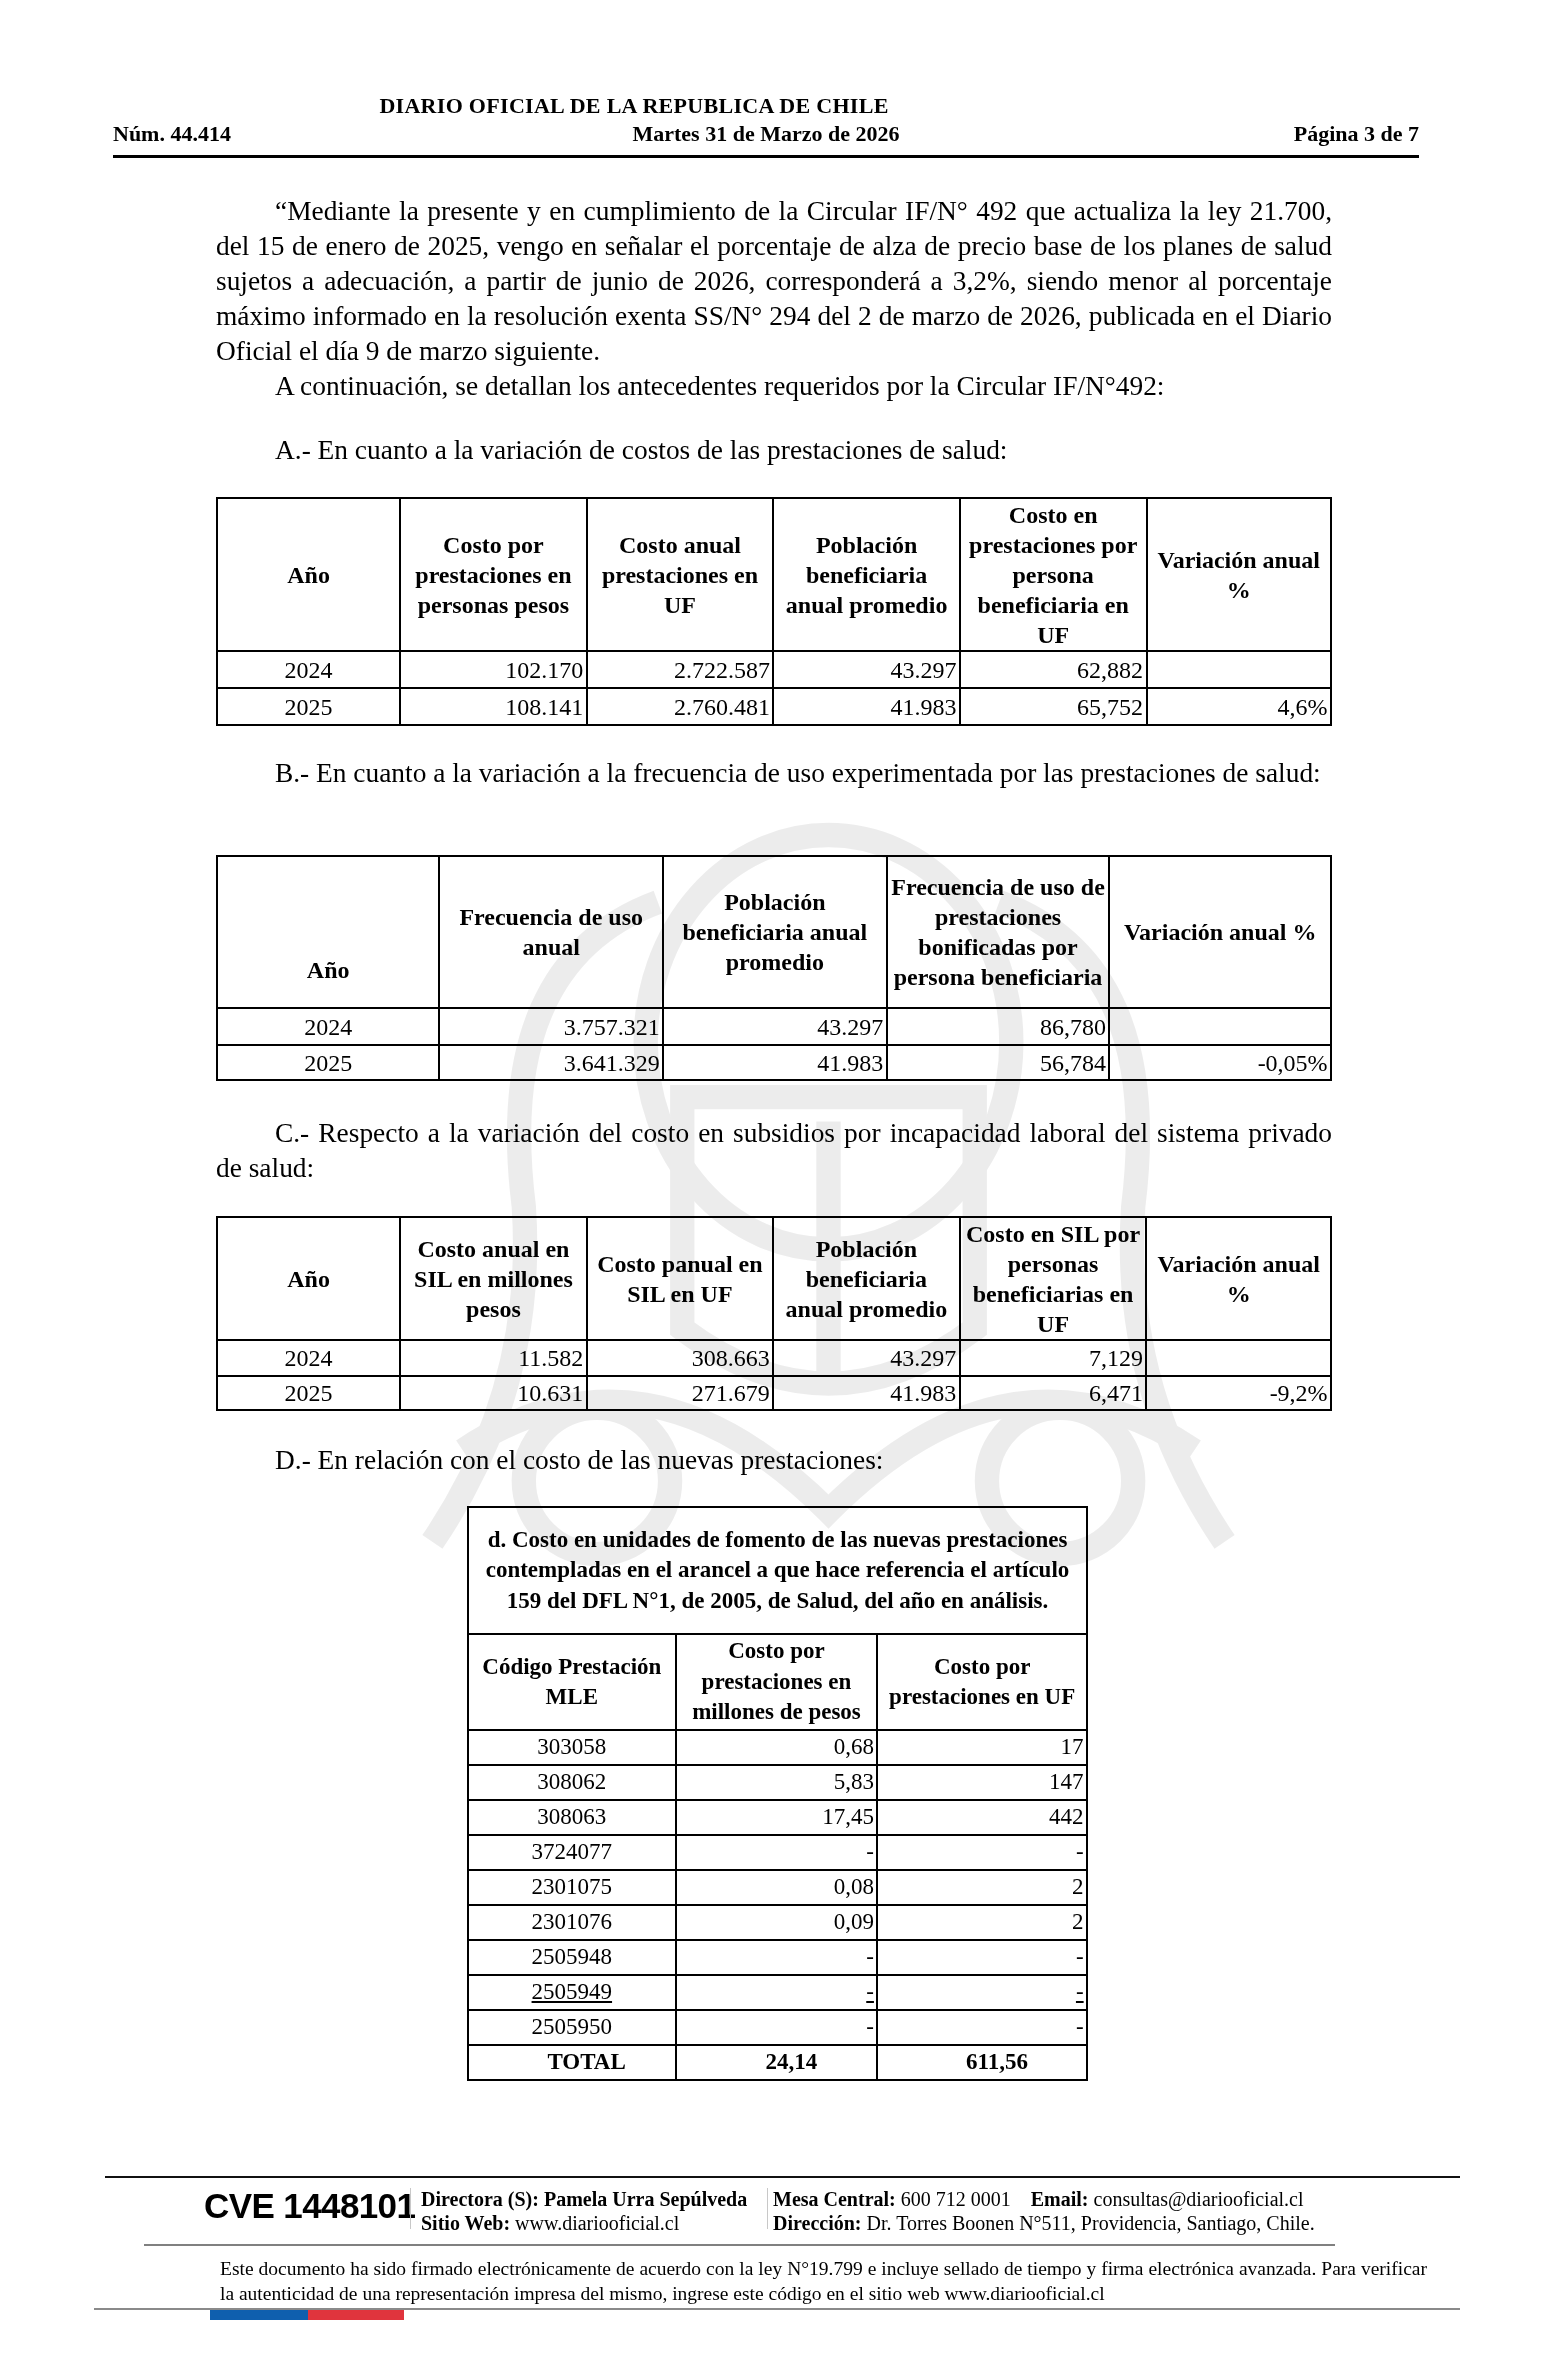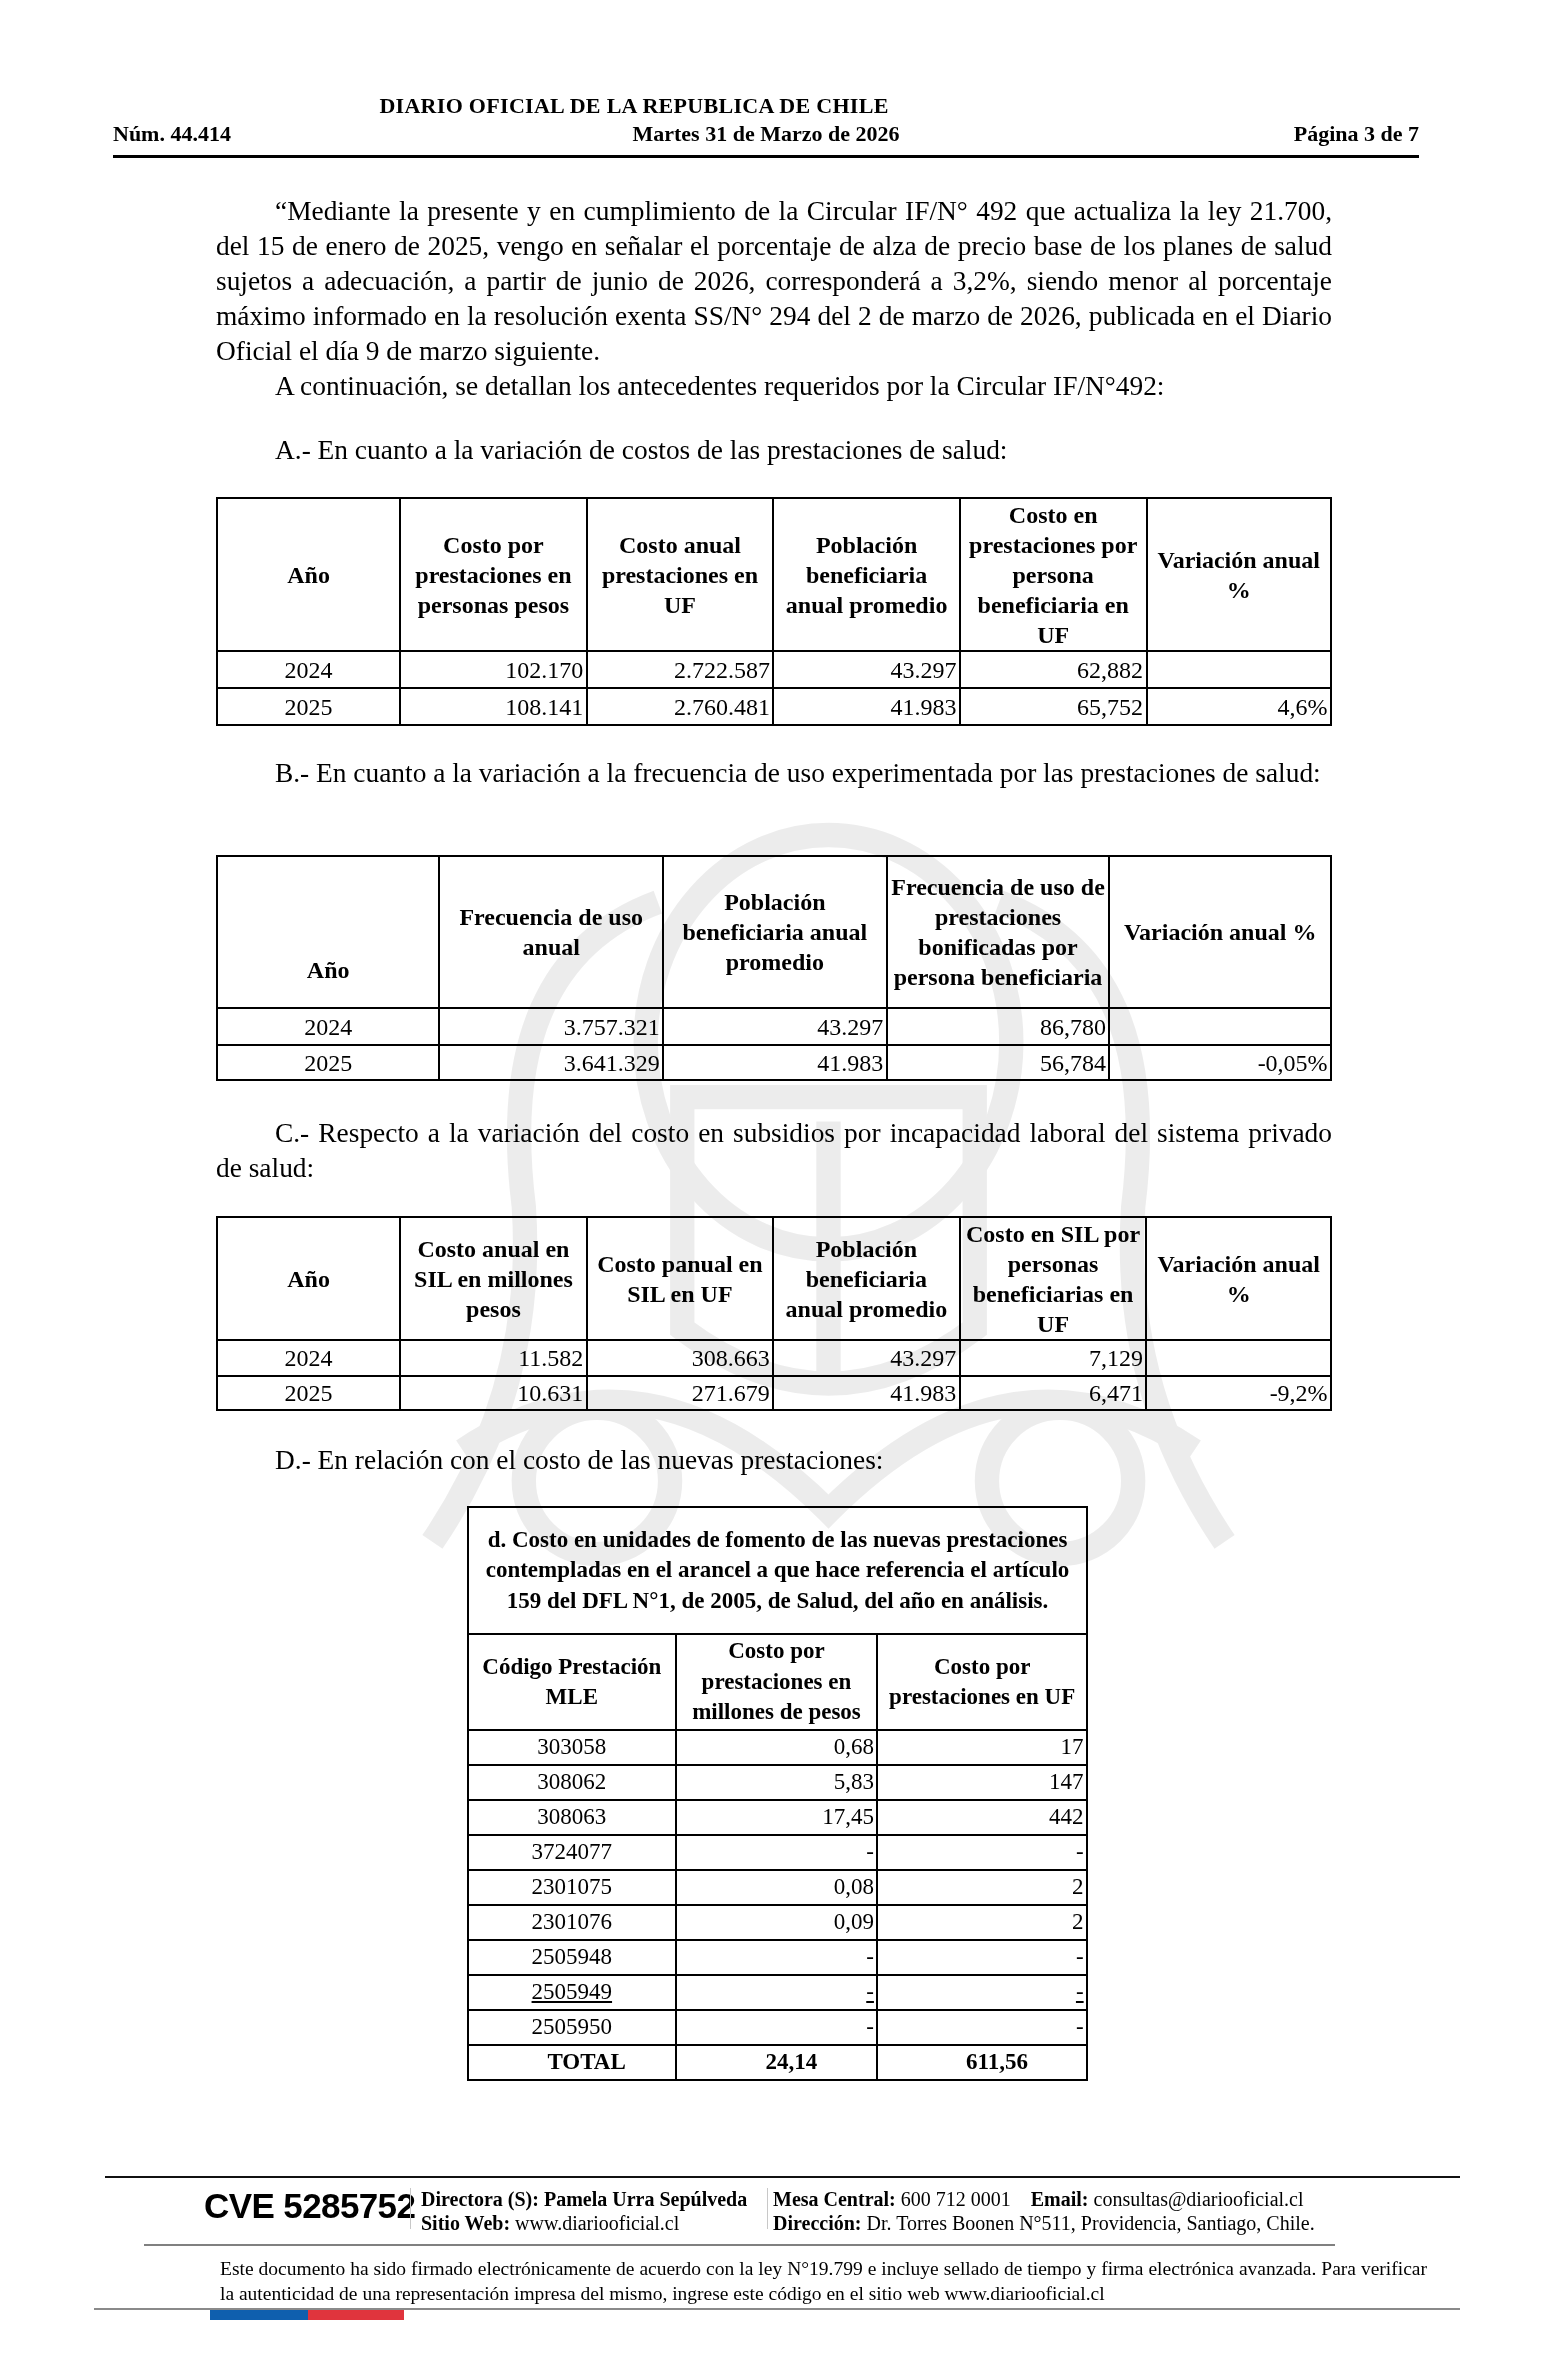--- a/index.html
+++ b/index.html
@@ -251,21 +251,21 @@
       </tr>
   <tr style="height:35px;">
     <td class="b">TOTAL</td>
     <td class="b">24,14</td>
     <td class="b">611,56</td>
   </tr>
 </tbody>
   </table>
 
 <div class="ftr-rule1"></div>
-<div class="cve">CVE 5285752</div>
+<div class="cve">CVE 1448101</div>
 <div class="vsep" style="left:410px; top:2188px; height:41px;"></div>
 <div class="ftr-col" style="left:421px; top:2187px;">
   <div><b>Directora (S):</b> <b>Pamela Urra Sepúlveda</b></div>
   <div><b>Sitio Web:</b> <span>www.diariooficial.cl</span></div>
 </div>
 <div class="vsep" style="left:767px; top:2188px; height:41px;"></div>
 <div class="ftr-col" style="left:773px; top:2187px;">
   <div><b>Mesa Central:</b> <span>600 712 0001</span>&nbsp;&nbsp;&nbsp;&nbsp;<b>Email:</b> <span>consultas@diariooficial.cl</span></div>
   <div><b>Dirección:</b> <span>Dr. Torres Boonen N°511, Providencia, Santiago, Chile.</span></div>
 </div>

